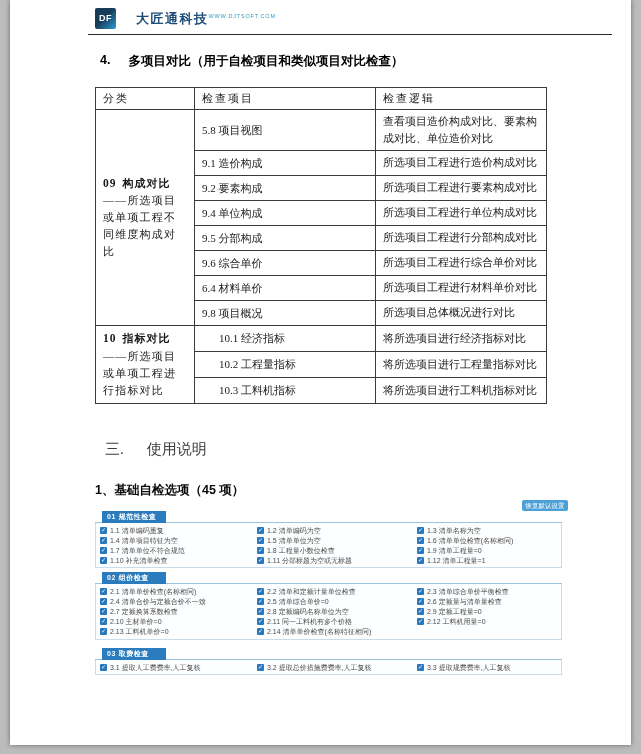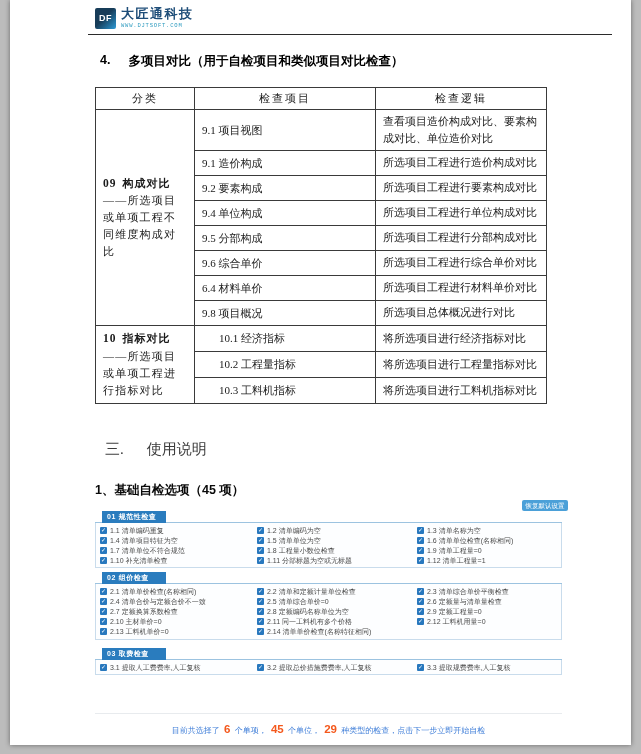--- a/index.html
+++ b/index.html
@@ -8,47 +8,47 @@
     background:#bcbcbc;
     font-family:"Liberation Sans", sans-serif;
     position:relative;
     overflow:hidden;
   }
   .page {
     position:absolute; left:10px; top:0; width:621px; height:745px;
     background:#ffffff; box-shadow:0 0 5px rgba(0,0,0,.45);
   }
   
-  .logo-row { position:absolute; left:85px; top:8px; display:flex; align-items:center; gap:5px; }
+  .logo-row { position:absolute; left:85px; top:8px; display:flex; align-items:center; gap:20px; }
   .logo-icon {
     width:21px; height:21px; border-radius:2px;
     background:linear-gradient(135deg,#173c58 45%,#2e9bd6);
     color:#fff; font-weight:bold; font-size:9px; line-height:21px; text-align:center;
     letter-spacing:.5px;
   }
-  .logo-text { display:flex; flex-direction:column; line-height:1;font-family:Liberation Mono, monospace; }
+  .logo-text { display:flex; flex-direction:row; line-height:1; }
   .logo-name { font-size:13px; font-weight:bold; color:#1f4e79; letter-spacing:1.5px; }
   .logo-url  { font-size:5.5px; color:#2e9bbf; letter-spacing:.8px; margin-top:2px; }
   .hr { position:absolute; left:78px; top:34px; width:524px; border-top:1.6px solid #2b2b2b; }
 
   
   .h4 { position:absolute; left:90px; top:53px; display:flex; gap:18px;
         font-weight:bold; font-size:12.5px; color:#000;
         font-family:"Liberation Sans", sans-serif; }
   .h3 { position:absolute; left:95px; top:440px; display:flex; gap:23px;
         font-size:15px; color:#3c3c3c; font-family:"Liberation Serif", serif; }
   .sub { position:absolute; left:85px; top:482px; font-weight:bold; font-size:12.5px; color:#0a0a0a; }
 
   
   .doc-table { position:absolute; left:85px; top:87px; width:451px;
     border-collapse:collapse; table-layout:fixed;
     font-family:"Liberation Serif", serif; font-size:11px; color:#1a1a1a; }
   .doc-table col.c1 { width:99px; } .doc-table col.c2 { width:181px; } .doc-table col.c3 { width:171px; }
   .doc-table td, .doc-table th { border:1px solid #3a3a3a; padding:2px 7px; font-weight:normal; }
-  .doc-table thead th { height:22px; text-align:center; letter-spacing:2px; }
+  .doc-table thead th { height:22px; text-align:left; letter-spacing:2px; }
   .doc-table td.item { height:25px; }
   .row-tall td { height:41px; }
   .row-g2 td.item { height:26px;padding-left:24px; }
   .cat { vertical-align:middle; padding:4px 5px; line-height:1.55; }
   .cat-head { font-weight:bold; letter-spacing:1px; }
   .cat-head b { margin-right:6px; font-size:11.5px; }
   .cat-desc { letter-spacing:1.2px; }
   .logic { line-height:1.55; }
 
   
@@ -111,21 +111,21 @@
         <th>检查项目</th>
         <th>检查逻辑</th>
       </tr>
     </thead>
     <tbody>
       <tr class="row-tall">
         <td class="cat" rowspan="8">
           <div class="cat-head"><b>09</b><span>构成对比</span></div>
           <div class="cat-desc">——所选项目或单项工程不同维度构成对比</div>
         </td>
-        <td class="item">9.1 项目视图</td>
+        <td class="item">5.8 项目视图</td>
         <td class="logic">查看项目造价构成对比、要素构成对比、单位造价对比</td>
       </tr>
       <tr>
           <td class="item">9.1 造价构成</td>
           <td class="logic">所选项目工程进行造价构成对比</td>
         </tr>
       <tr>
           <td class="item">9.2 要素构成</td>
           <td class="logic">所选项目工程进行要素构成对比</td>
         </tr>
@@ -341,17 +341,14 @@
         <span class="chk">✓</span>
         <span class="chk-label">3.2 提取总价措施费费率,人工复核</span>
       </label>
 
       <label class="chk-item">
         <span class="chk">✓</span>
         <span class="chk-label">3.3 提取规费费率,人工复核</span>
       </label>
     </div>
 
-  <div class="panel-footer">
-    <span>目前共选择了 </span><b class="num">6</b><span> 个单项， </span><b class="num">45</b><span> 个单位， </span><b class="num">29</b><span> 种类型的检查，点击下一步立即开始自检</span>
-  </div>
 
 </div>
 
 </body></html>

